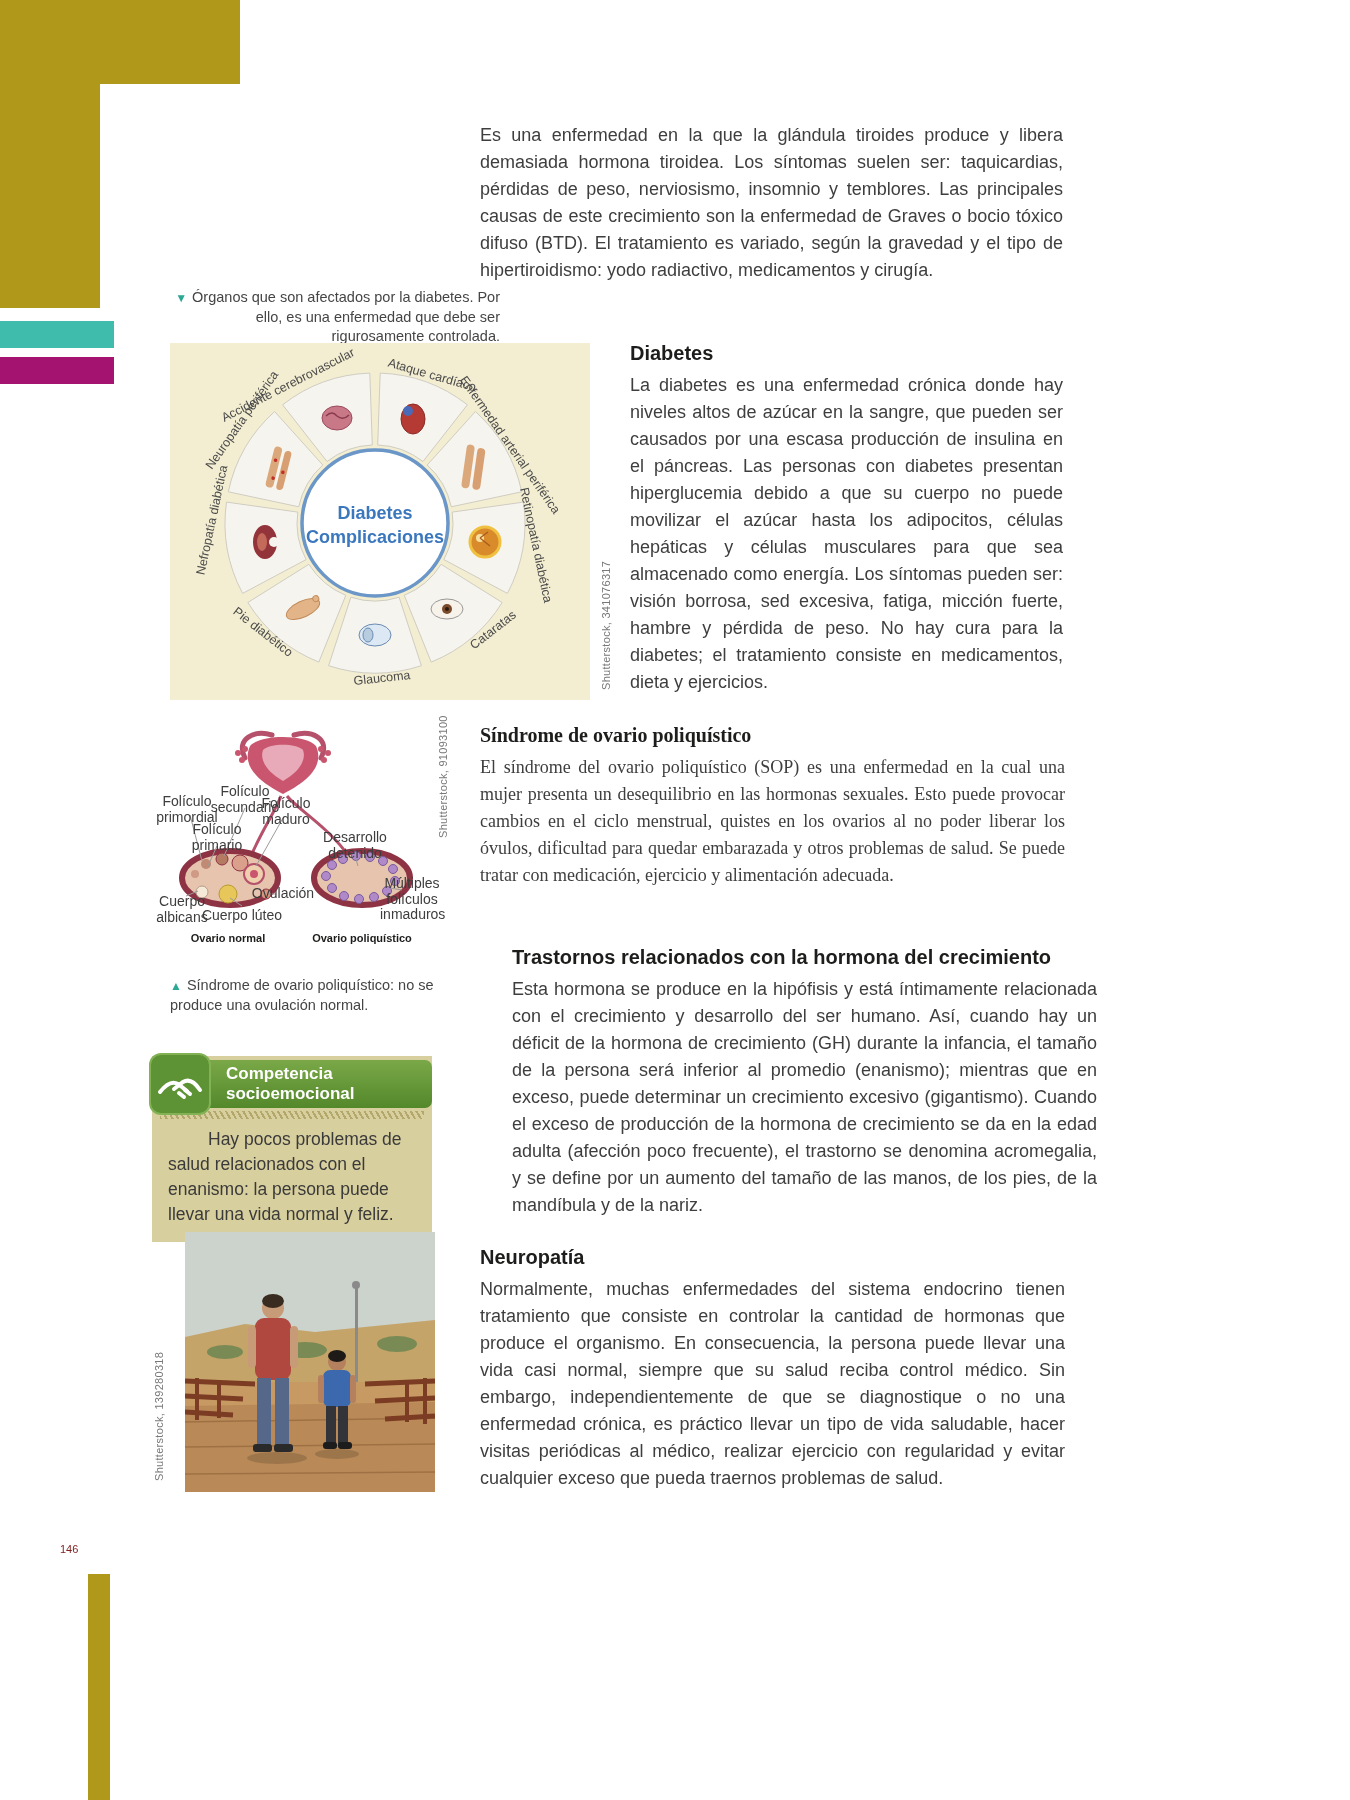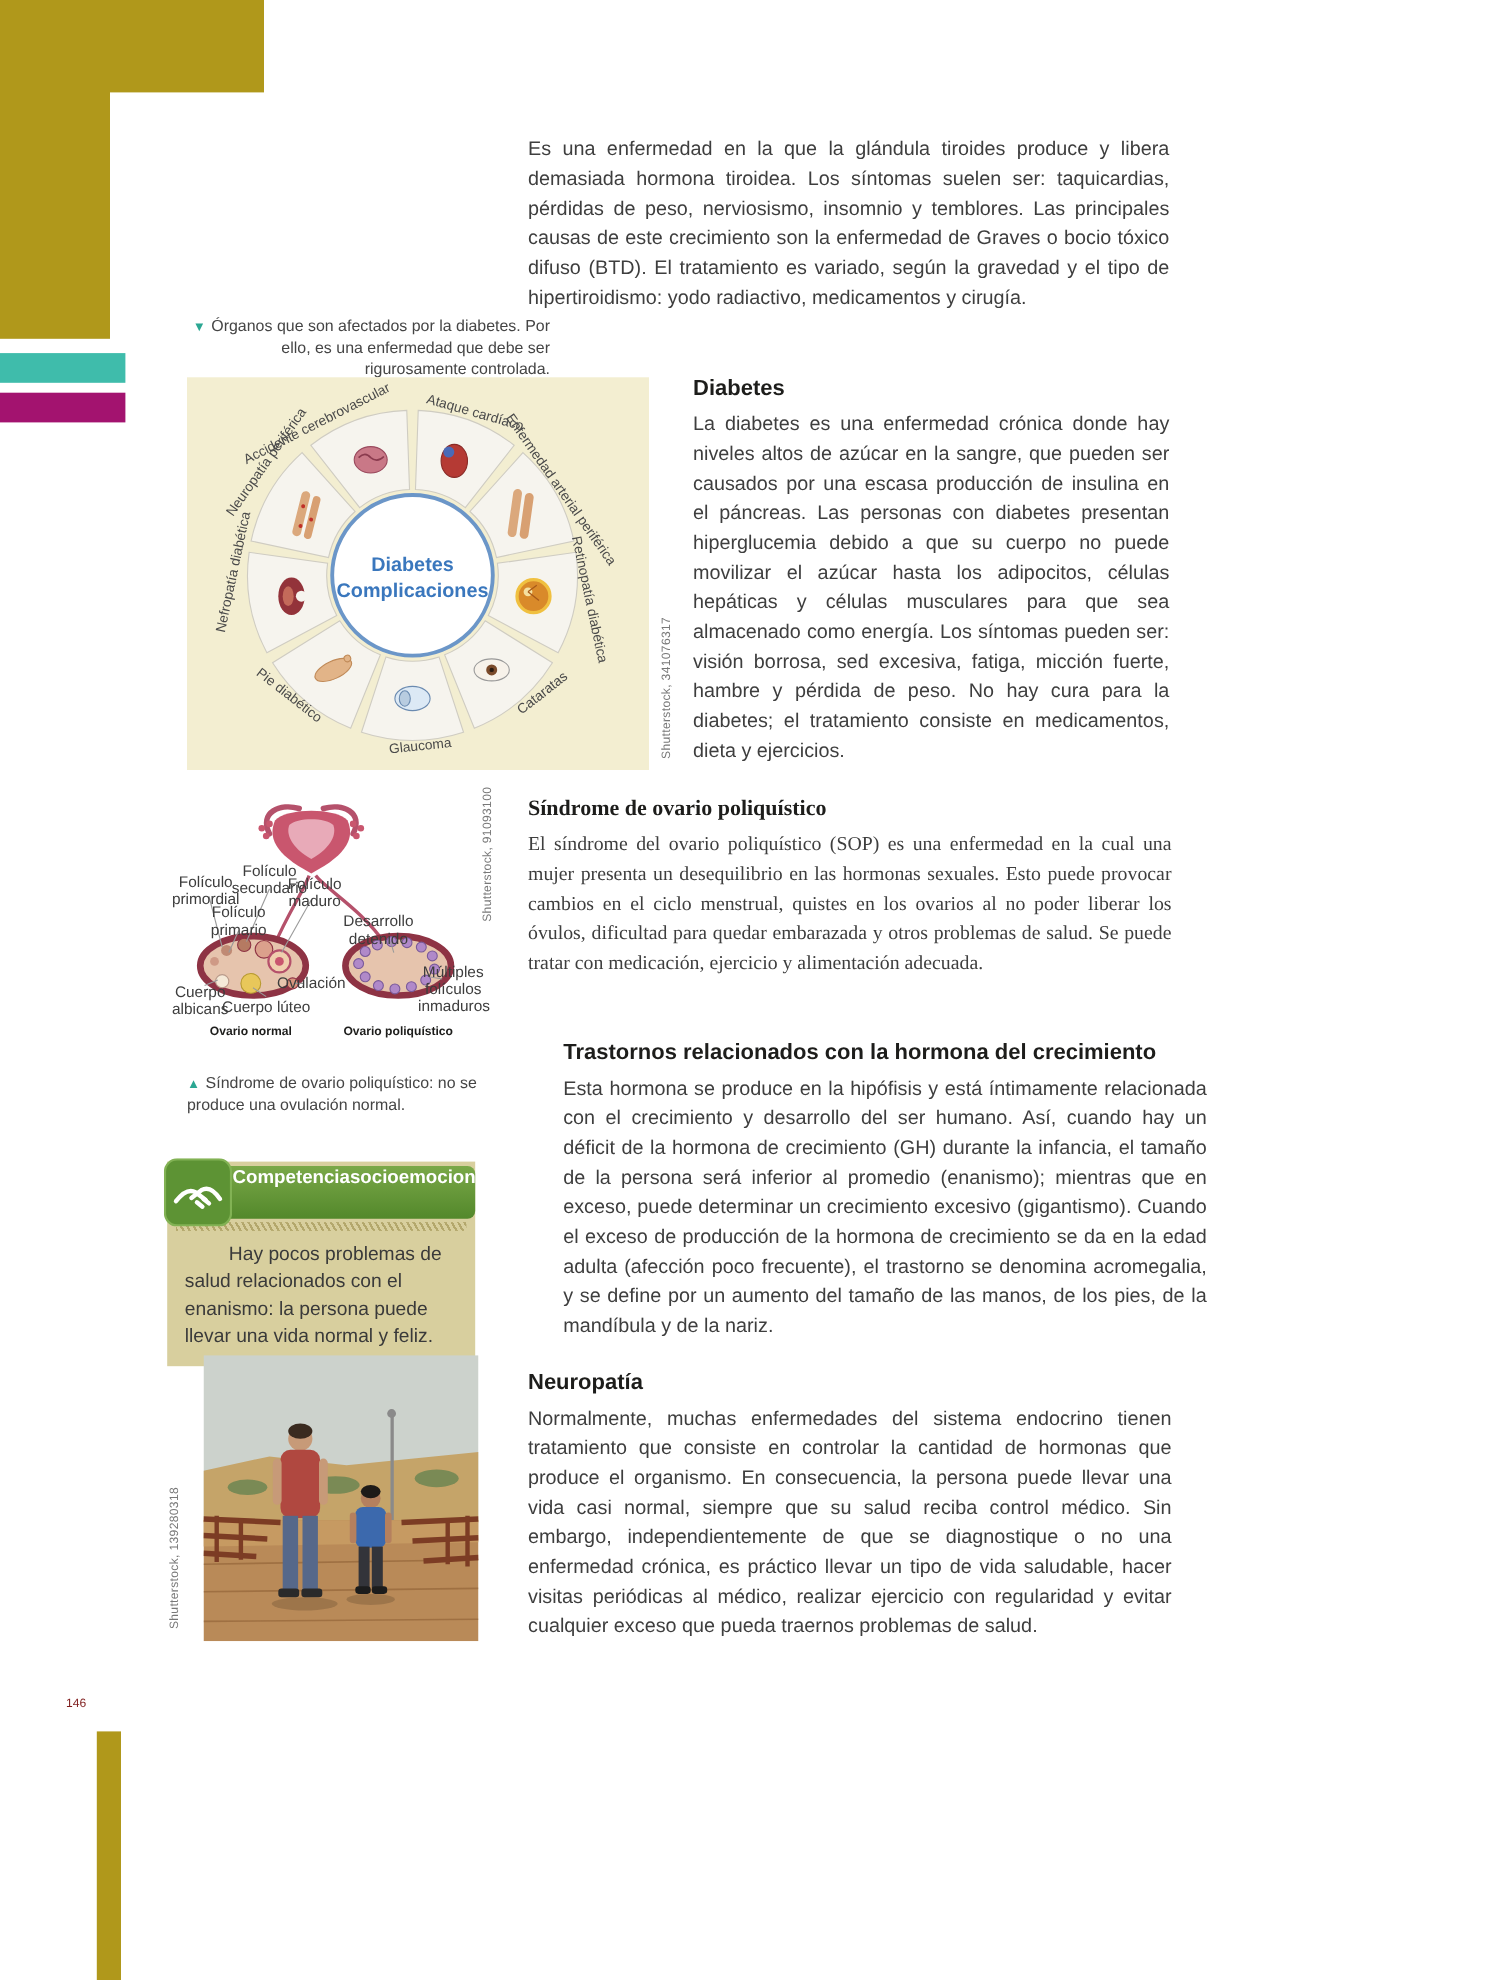--- a/index.html
+++ b/index.html
@@ -23,21 +23,21 @@
   .wheel-fig{position:absolute;left:170px;top:343px;width:420px;height:357px;background:#f3eed1;}
   .wheel-label{position:absolute;font-size:12.5px;color:#4a4a4a;white-space:nowrap;}
   
   .ovary-fig{position:absolute;left:150px;top:718px;width:300px;height:245px;}
   .fig-label{position:absolute;font-size:14px;line-height:1.12;color:#3d3d3d;text-align:center;
              transform:translate(-50%,0);}
   .fig-label.bold{font-weight:bold;font-size:11px;color:#1d1d1b;}
   
   .comp-box{position:absolute;left:152px;top:1056px;width:280px;background:#d8cf9e;padding-bottom:12px;}
   .comp-band{position:relative;margin-top:4px;height:48px;border-radius:7px;
-             background:linear-gradient(#7aa848,#53882b);display:flex;
+             background:linear-gradient(#7aa848,#53882b);display:flex;flex-direction:column;
              justify-content:center;padding-left:74px;box-sizing:border-box;}
   .comp-band .t{color:#ffffff;font-weight:bold;font-size:17px;line-height:1.15;}
   .comp-hatch{height:8px;margin:3px 8px 6px 8px;
               background:repeating-linear-gradient(60deg,#b3a76c 0 2px,rgba(0,0,0,0) 2px 5px);}
   .comp-icon{position:absolute;left:-3px;top:-7px;width:62px;height:62px;}
   .comp-text{margin:8px 14px 4px 16px;font-size:17.5px;line-height:1.42;color:#3a3a3a;
              text-indent:40px;text-align:left;}
   .photo{position:absolute;left:185px;top:1232px;width:250px;height:260px;}
 </style>
 </head>
@@ -198,21 +198,21 @@
         <line x1="36" y1="178" x2="48" y2="173"></line>
         <line x1="92" y1="188" x2="80" y2="180"></line>
         <line x1="126" y1="176" x2="117" y2="176"></line>
         <line x1="240" y1="170" x2="252" y2="172"></line>
       </g>
     </svg>
     <div class="fig-label" style="left:37px;top:76px;width:62px;">Folículo primordial</div>
     <div class="fig-label" style="left:95px;top:66px;width:72px;">Folículo secundario</div>
     <div class="fig-label" style="left:136px;top:78px;width:58px;">Folículo maduro</div>
     <div class="fig-label" style="left:67px;top:104px;width:58px;">Folículo primario</div>
-    <div class="fig-label" style="left:194px;top:112px;width:68px;">Desarrollo detenido</div>
+    <div class="fig-label" style="left:205px;top:112px;width:68px;">Desarrollo detenido</div>
     <div class="fig-label" style="left:32px;top:176px;width:52px;">Cuerpo albicans</div>
     <div class="fig-label" style="left:92px;top:190px;width:84px;">Cuerpo lúteo</div>
     <div class="fig-label" style="left:133px;top:168px;width:70px;">Ovulación</div>
     <div class="fig-label" style="left:262px;top:158px;width:64px;">Múltiples folículos inmaduros</div>
     <div class="fig-label bold" style="left:78px;top:214px;width:110px;">Ovario normal</div>
     <div class="fig-label bold" style="left:212px;top:214px;width:140px;">Ovario poliquístico</div>
   </div>
   <div class="credit" style="left:437px;top:838px;">Shutterstock, 91093100</div>
 
   <div class="caption" style="left:170px;top:976px;width:300px;">

